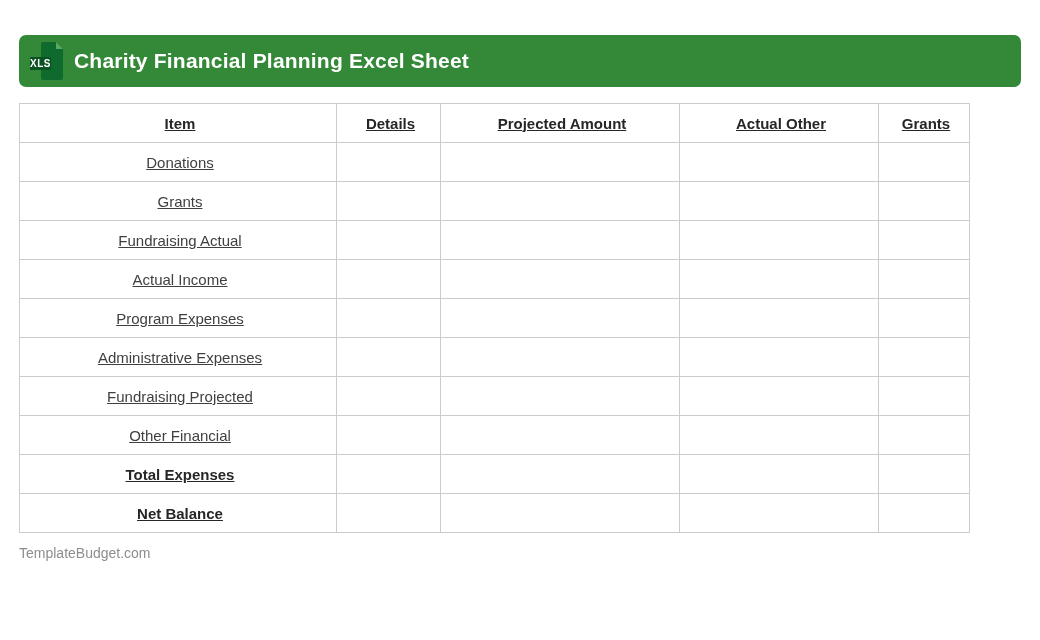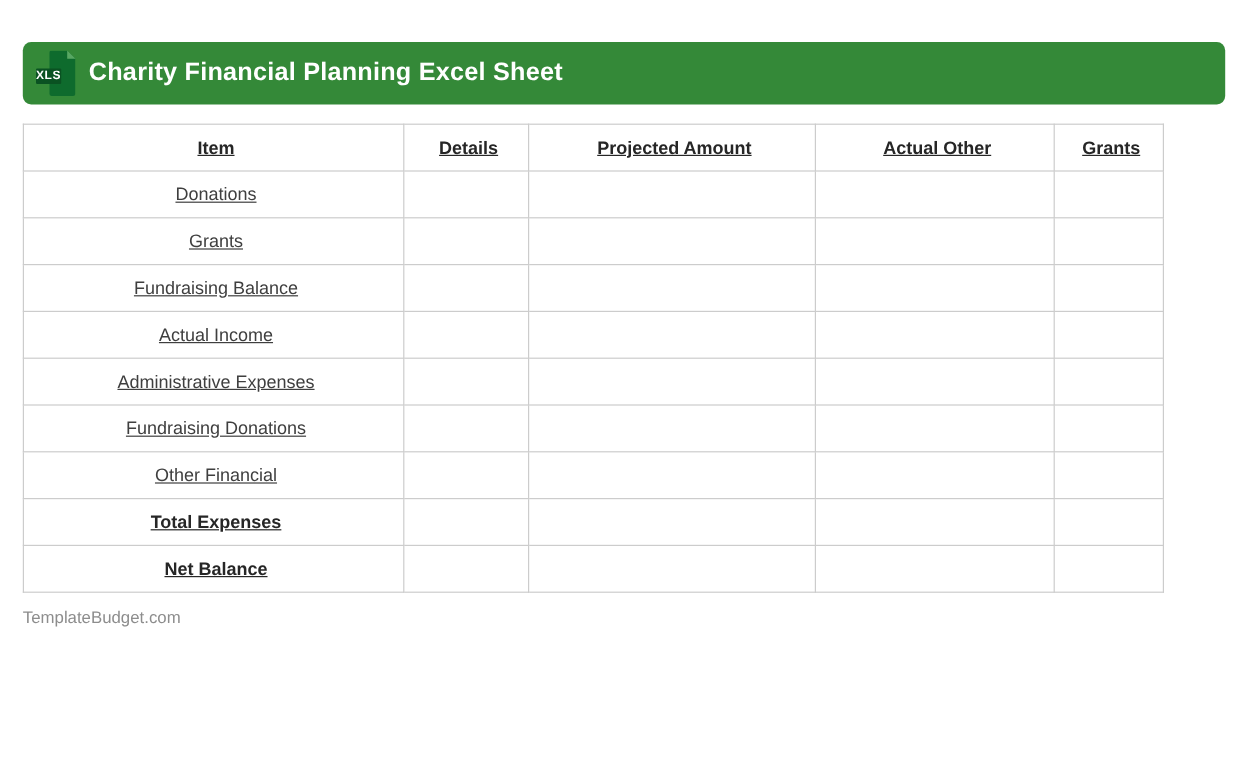--- a/index.html
+++ b/index.html
@@ -150,42 +150,49 @@
             <td></td>
           </tr>
           <tr>
             <td class="row-label">Grants</td>
             <td></td>
             <td></td>
             <td></td>
             <td></td>
           </tr>
           <tr>
-            <td class="row-label">Fundraising Balance</td>
+            <td class="row-label">Fundraising Actual</td>
             <td></td>
             <td></td>
             <td></td>
             <td></td>
           </tr>
           <tr>
             <td class="row-label">Actual Income</td>
             <td></td>
             <td></td>
             <td></td>
             <td></td>
           </tr>
           <tr>
+            <td class="row-label">Program Expenses</td>
+            <td></td>
+            <td></td>
+            <td></td>
+            <td></td>
+          </tr>
+          <tr>
             <td class="row-label">Administrative Expenses</td>
             <td></td>
             <td></td>
             <td></td>
             <td></td>
           </tr>
           <tr>
-            <td class="row-label">Fundraising Donations</td>
+            <td class="row-label">Fundraising Projected</td>
             <td></td>
             <td></td>
             <td></td>
             <td></td>
           </tr>
           <tr>
             <td class="row-label">Other Financial</td>
             <td></td>
             <td></td>
             <td></td>

